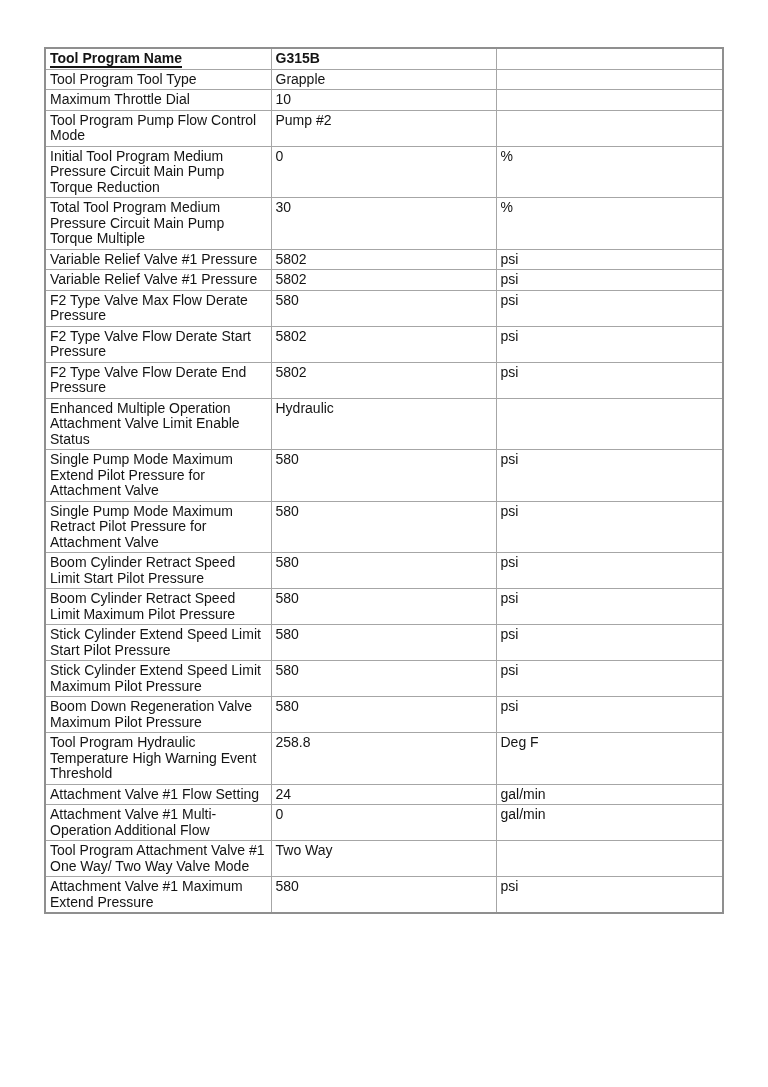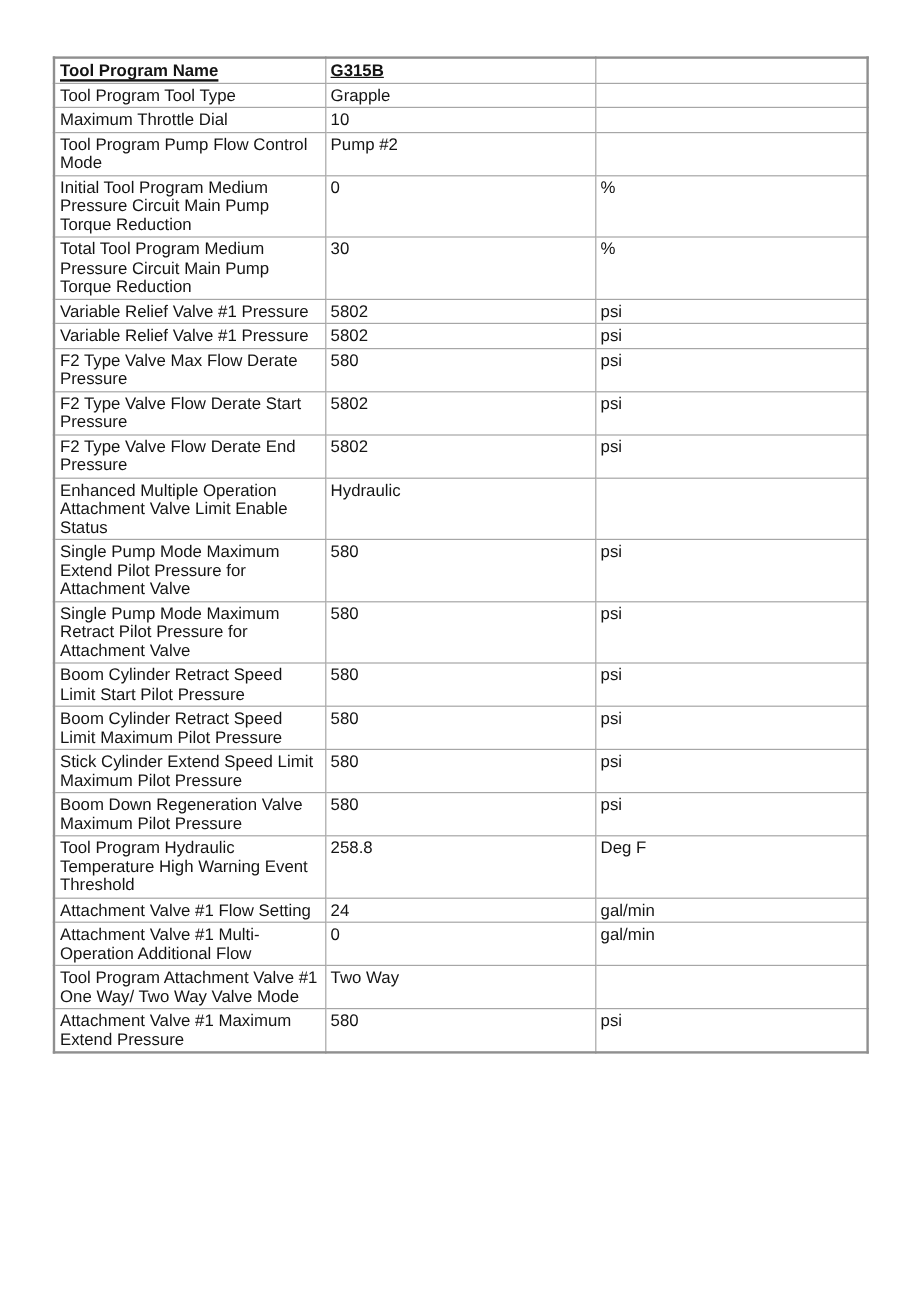--- a/index.html
+++ b/index.html
@@ -31,21 +31,20 @@
     vertical-align: top;
     padding: 2px 4px 2px 4px;
     overflow: hidden;
     word-wrap: break-word;
   }
   col.c1 { width: 226px; }
   col.c2 { width: 225px; }
   col.c3 { width: 227px; }
   tr.header-row td {
     font-weight: bold;
-    text-decoration: underline;
   }
   tr.header-row td.cell-label {
     text-decoration: underline;
     text-underline-offset: 3px;
     text-decoration-thickness: 1.5px;
   }
 </style>
 </head>
 <body>
 
@@ -76,21 +75,21 @@
     <td class="cell-label">Tool Program Pump Flow Control Mode</td>
     <td class="cell-value">Pump #2</td>
     <td class="cell-unit"></td>
   </tr>
         <tr>
     <td class="cell-label">Initial Tool Program Medium Pressure Circuit Main Pump Torque Reduction</td>
     <td class="cell-value">0</td>
     <td class="cell-unit">%</td>
   </tr>
         <tr>
-    <td class="cell-label">Total Tool Program Medium Pressure Circuit Main Pump Torque Reduction</td>
+    <td class="cell-label">Total Tool Program Medium Pressure Circuit Main Pump Torque Multiple</td>
     <td class="cell-value">30</td>
     <td class="cell-unit">%</td>
   </tr>
         <tr>
     <td class="cell-label">Variable Relief Valve #1 Pressure</td>
     <td class="cell-value">5802</td>
     <td class="cell-unit">psi</td>
   </tr>
         <tr>
     <td class="cell-label">Variable Relief Valve #1 Pressure</td>
@@ -131,20 +130,25 @@
     <td class="cell-label">Boom Cylinder Retract Speed Limit Start Pilot Pressure</td>
     <td class="cell-value">580</td>
     <td class="cell-unit">psi</td>
   </tr>
         <tr>
     <td class="cell-label">Boom Cylinder Retract Speed Limit Maximum Pilot Pressure</td>
     <td class="cell-value">580</td>
     <td class="cell-unit">psi</td>
   </tr>
         <tr>
+    <td class="cell-label">Stick Cylinder Extend Speed Limit Start Pilot Pressure</td>
+    <td class="cell-value">580</td>
+    <td class="cell-unit">psi</td>
+  </tr>
+        <tr>
     <td class="cell-label">Stick Cylinder Extend Speed Limit Maximum Pilot Pressure</td>
     <td class="cell-value">580</td>
     <td class="cell-unit">psi</td>
   </tr>
         <tr>
     <td class="cell-label">Boom Down Regeneration Valve Maximum Pilot Pressure</td>
     <td class="cell-value">580</td>
     <td class="cell-unit">psi</td>
   </tr>
         <tr>

